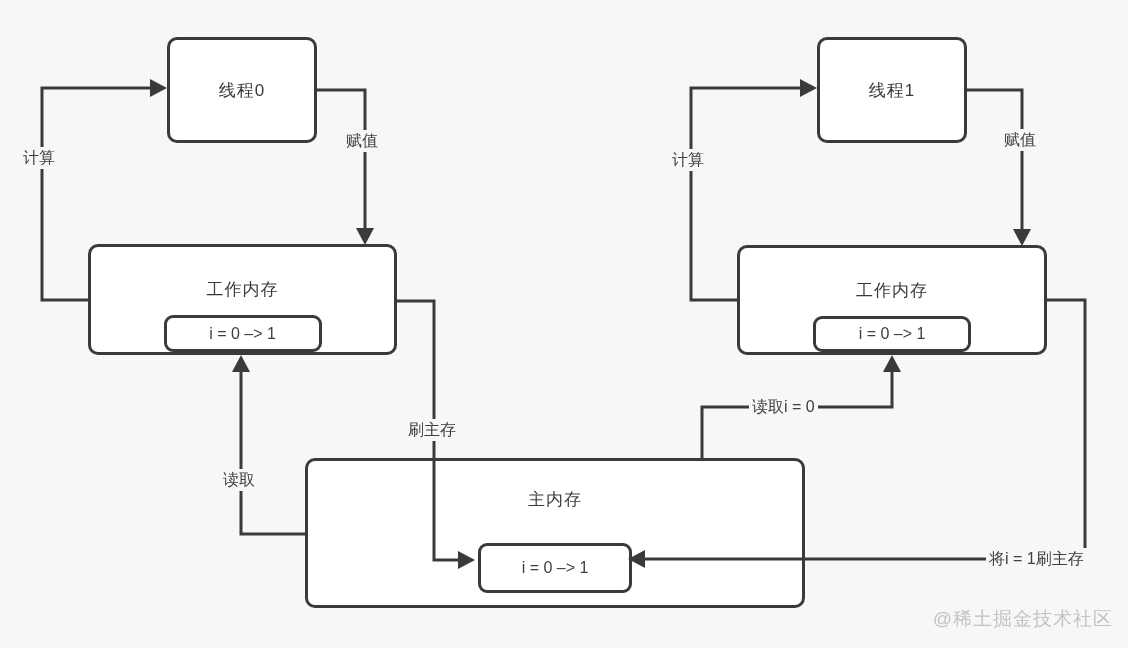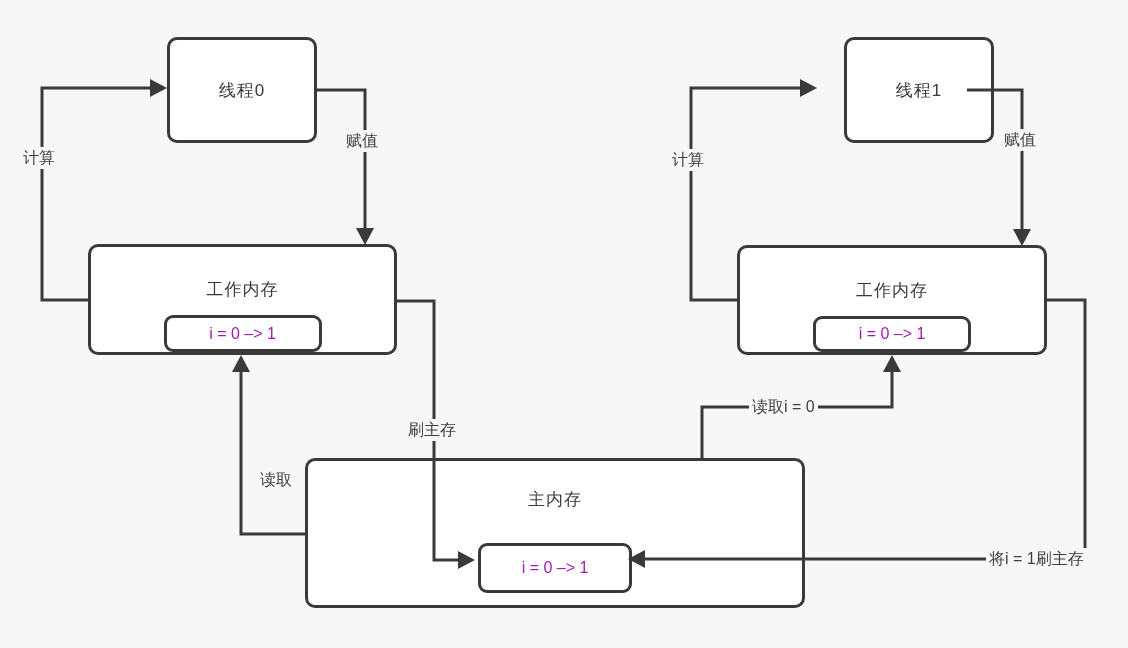--- a/index.html
+++ b/index.html
@@ -39,32 +39,32 @@
   }
   .mem-box .node-title { margin-top: 31px; }
   .value-box {
     background: #ffffff;
     border: 3px solid #3a3a3a;
     border-radius: 9px;
     box-sizing: border-box;
     display: flex;
     align-items: center;
     justify-content: center;
-    color: #a21caf;
+    color: #404040;
     font-size: 16px;
     white-space: nowrap;
   }
   #wm-left  { left: 88px;  top: 244px; width: 309px; height: 111px; }
   #wm-right { left: 737px; top: 245px; width: 310px; height: 110px; }
   #wm-left  .value-box, #wm-right .value-box { width: 158px; height: 46px; margin-top: 14px; }
   #main-memory { left: 305px; top: 458px; width: 500px; height: 150px; }
   #main-memory .node-title { margin-top: 27px; }
   #main-memory .value-box { width: 154px; height: 50px; margin-top: 32px; }
   #thread0 { left: 167px; top: 37px; }
-  #thread1 { left: 817px; top: 37px; margin-left: 27px; }
+  #thread1 { left: 817px; top: 37px; }
 
   
   #wires {
     position: absolute;
     left: 0; top: 0;
     width: 1128px;
     height: 648px;
     z-index: 2;
     pointer-events: none;
   }
@@ -82,21 +82,21 @@
     background: #f7f7f7;
     color: #404040;
     font-size: 16px;
     line-height: 20px;
     padding: 1px 3px;
     white-space: nowrap;
     text-align: center;
   }
   #lbl-calc-left   { left: 20px;   top: 147px; }
   #lbl-assign-left { left: 343px;  top: 130px; }
-  #lbl-read-left   { left: 220px;  top: 469px; margin-left: 37px; }
+  #lbl-read-left   { left: 220px;  top: 469px; }
   #lbl-flush-left  { left: 405px;  top: 419px; font-family: Liberation Serif, serif; }
   #lbl-calc-right  { left: 669px;  top: 149px; }
   #lbl-assign-right{ left: 1001px; top: 129px; }
   #lbl-read-right  { left: 749px;  top: 396px; }
   #lbl-flush-right { left: 986px;  top: 548px; }
 
   #watermark {
     position: absolute;
     right: 15px;
     bottom: 16px;
@@ -169,14 +169,15 @@
 
   <div class="edge-label" id="lbl-calc-left">计算</div>
   <div class="edge-label" id="lbl-assign-left">赋值</div>
   <div class="edge-label" id="lbl-read-left">读取</div>
   <div class="edge-label" id="lbl-flush-left">刷主存</div>
   <div class="edge-label" id="lbl-calc-right">计算</div>
   <div class="edge-label" id="lbl-assign-right">赋值</div>
   <div class="edge-label" id="lbl-read-right">读取i = 0</div>
   <div class="edge-label" id="lbl-flush-right">将i = 1刷主存</div>
 
+  <div id="watermark">@稀土掘金技术社区</div>
 
 </div>
 
 </body></html>

